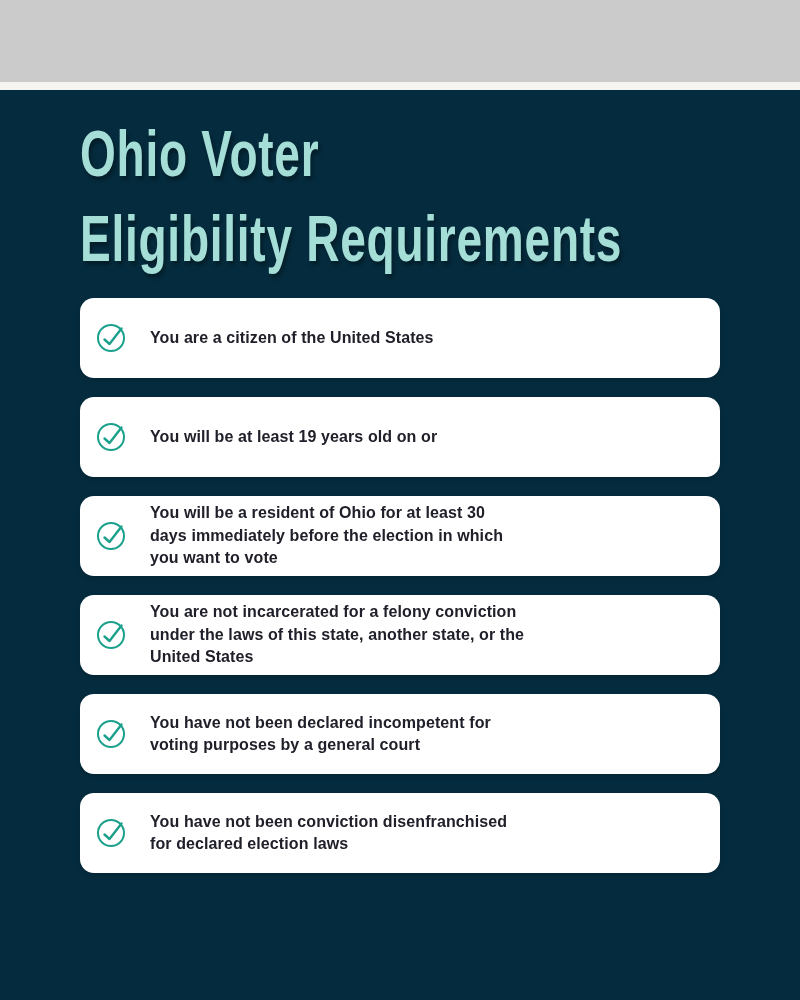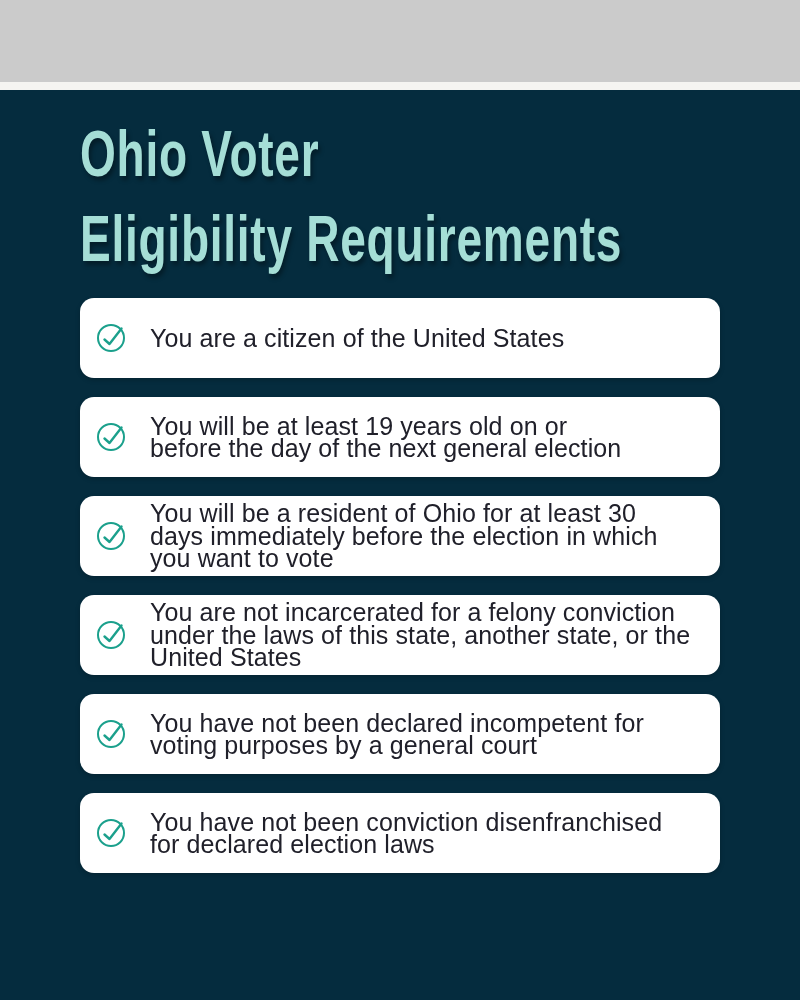--- a/index.html
+++ b/index.html
@@ -48,21 +48,21 @@
     margin-bottom:19px;
     box-shadow:0 2px 5px rgba(0,0,0,0.20);
   }
   .check{
     flex:0 0 32px;width:32px;height:32px;
     margin-right:22px;
     color:var(--icon);
   }
   .check svg{display:block;width:32px;height:32px;overflow:visible;}
   .card-text{
-    font-size:25px;font-weight:normal;
+    font-size:16px;font-weight:bold;
     line-height:22.5px;
     color:var(--card-text);
     letter-spacing:0.1px;
   }
   .card-text .tl{white-space:nowrap;}
 </style>
 </head>
 <body>
 
 <div class="top-band"></div>
@@ -89,21 +89,20 @@
 
   <div class="card">
     <span class="check">
       <svg viewBox="0 0 32 32" fill="none">
         <circle cx="15" cy="16" r="13" stroke="currentColor" stroke-width="2"></circle>
         <path d="M8.5 17.5 L13.5 22 L25.5 6.5" stroke="currentColor" stroke-width="2.4" stroke-linecap="round" stroke-linejoin="round"></path>
       </svg>
     </span>
     <div class="card-text">
           <div class="tl">You will be at least 19 years old on or</div>
-          <div class="tl">before the day of the next general election</div>
         </div>
   </div>
 
   <div class="card">
     <span class="check">
       <svg viewBox="0 0 32 32" fill="none">
         <circle cx="15" cy="16" r="13" stroke="currentColor" stroke-width="2"></circle>
         <path d="M8.5 17.5 L13.5 22 L25.5 6.5" stroke="currentColor" stroke-width="2.4" stroke-linecap="round" stroke-linejoin="round"></path>
       </svg>
     </span>

